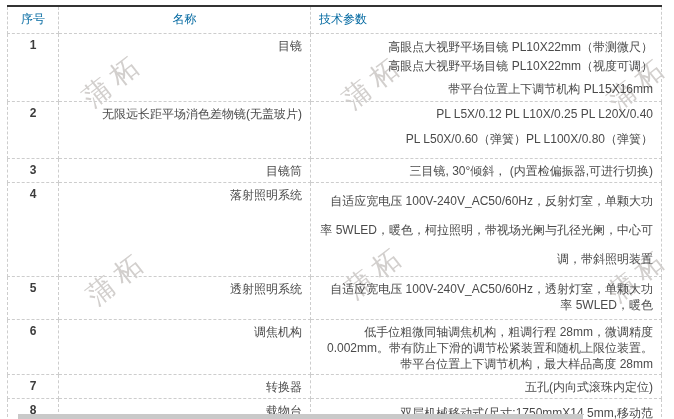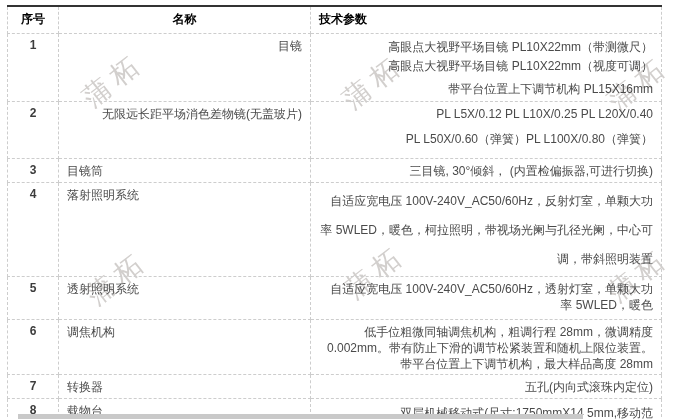--- a/index.html
+++ b/index.html
@@ -33,26 +33,26 @@
     border-bottom:2px solid #2b2b2b;
     font-size:12px;
     color:#4a4a4a;
   }
   table.spec td, table.spec th{
     border:1px dashed #cdcdcd;
     vertical-align:top;
     padding:4px 8px 2px 8px;
     overflow:hidden;
   }
-  th{font-weight:bold;color:#000000;}
+  th{font-weight:normal;color:#0369a1;}
   th.h-no{text-align:center;}
   th.h-name{text-align:center;}
   th.h-params{text-align:left;margin-top:24px;}
   td.c-no{text-align:center;font-weight:bold;color:#3c3c3c;}
-  td.c-name{text-align:left;padding-left:10px;line-height:16px;}
+  td.c-name{text-align:right;padding-left:10px;line-height:16px;}
   td.c-name.center{text-align:right;padding-left:8px;}
   td.c-params{text-align:right;}
   
   .lh19{line-height:19px;}
   .lh19 .pline3{margin-top:4px;}
   .gap-lines .pline{line-height:16px;margin-bottom:9px;}
   .lh-air{line-height:29px;}
   .lh-mid{line-height:16px;}
   .lh-tight{line-height:16px;margin-top:13px;}
   .lh-r8{line-height:21px;}

